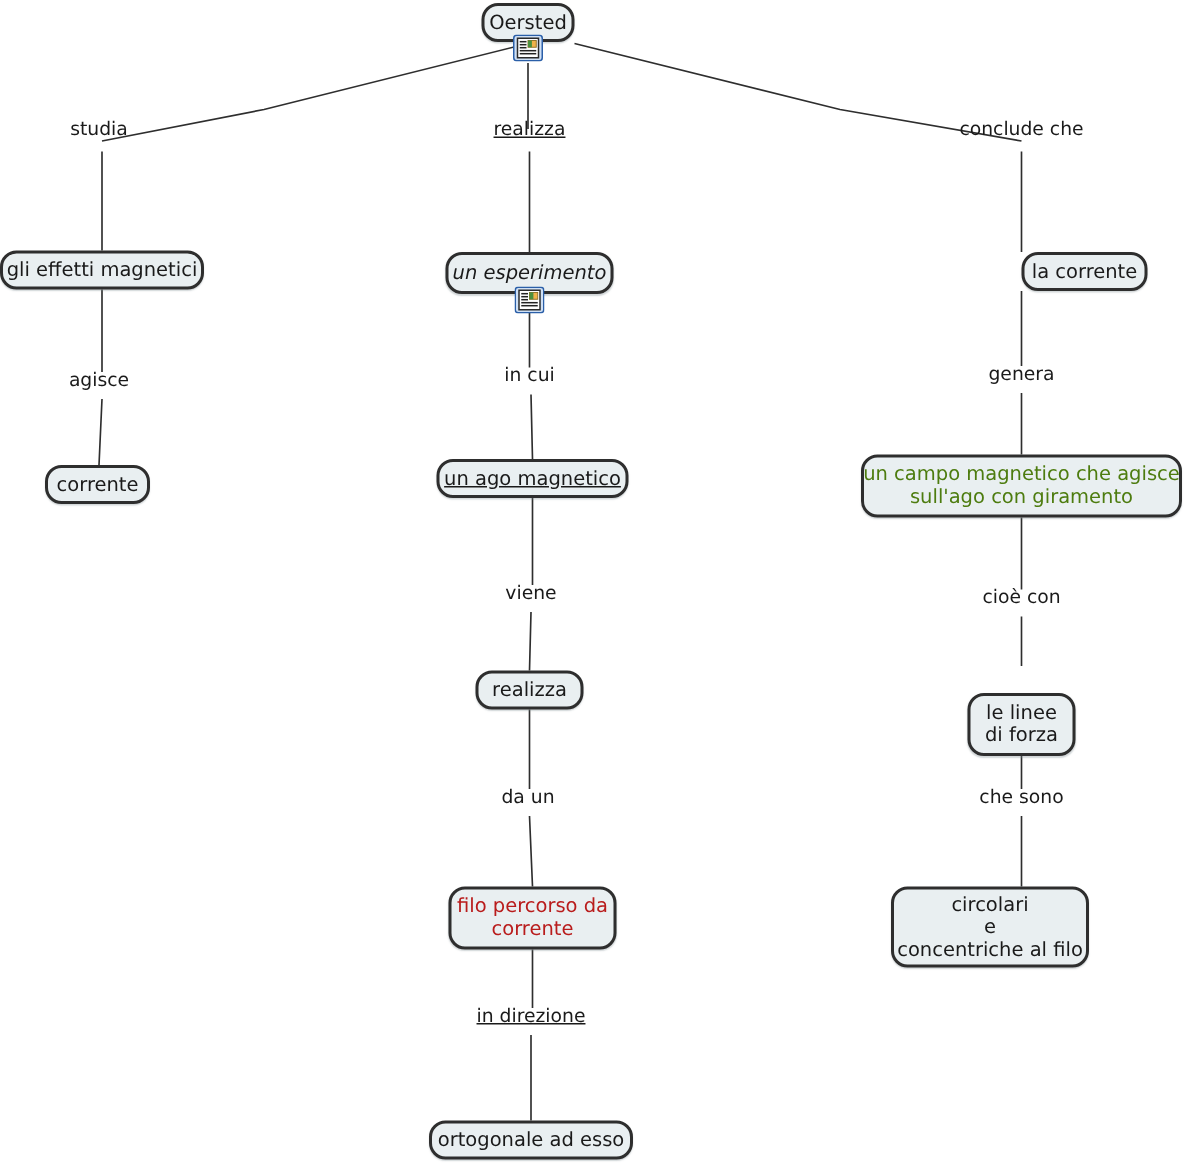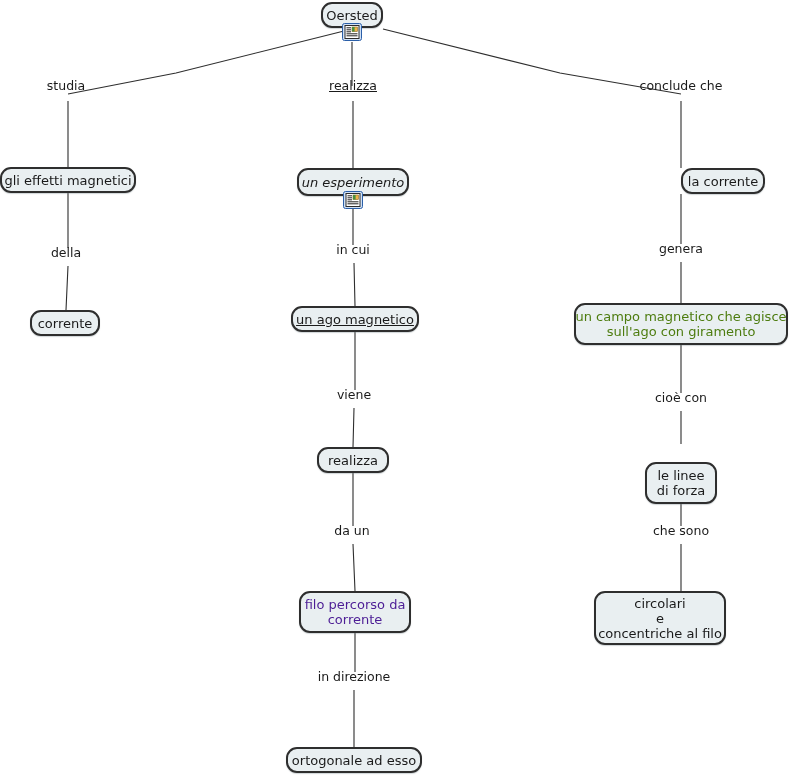--- a/index.html
+++ b/index.html
@@ -113,34 +113,34 @@
           <rect x="4.5" y="12.3" width="11" height="1" fill="#222"></rect>
         </svg></div>
       <div class="node" style="left: 639px; top: 168px; width: 84px; height: 26px; background: rgb(233, 239, 241); border-color: rgb(46, 46, 46); color: rgb(26, 26, 26); margin-left: 42px;"><span class="node-text">la corrente</span></div>
       <div class="node" style="left: 30px; top: 310px; width: 70px; height: 26px; background: rgb(233, 239, 241); border-color: rgb(46, 46, 46); color: rgb(26, 26, 26);"><span class="node-text">corrente</span></div>
       <div class="node" style="left: 291px; top: 306px; width: 128px; height: 26px; background: rgb(233, 239, 241); border-color: rgb(46, 46, 46); color: rgb(26, 26, 26); text-decoration: underline;"><span class="node-text">un ago magnetico</span></div>
       <div class="node" style="left: 574px; top: 303px; width: 214px; height: 42px; background: rgb(233, 239, 241); border-color: rgb(46, 46, 46); color: #4d7c0f;"><span class="node-text">un campo magnetico che agisce
 sull'ago con giramento</span></div>
       <div class="node" style="left: 317px; top: 447px; width: 72px; height: 26px; background: rgb(233, 239, 241); border-color: rgb(46, 46, 46); color: rgb(26, 26, 26);"><span class="node-text">realizza</span></div>
       <div class="node" style="left: 645px; top: 462px; width: 72px; height: 42px; background: rgb(233, 239, 241); border-color: rgb(46, 46, 46); color: rgb(26, 26, 26);"><span class="node-text">le linee
 di forza</span></div>
-      <div class="node" style="left: 299px; top: 591px; width: 112px; height: 42px; background: rgb(233, 239, 241); border-color: rgb(46, 46, 46); color: #4c1d95;"><span class="node-text">filo percorso da
+      <div class="node" style="left: 299px; top: 591px; width: 112px; height: 42px; background: rgb(233, 239, 241); border-color: rgb(46, 46, 46); color: #b91c1c;"><span class="node-text">filo percorso da
 corrente</span></div>
       <div class="node" style="left: 594px; top: 591px; width: 132px; height: 54px; background: rgb(233, 239, 241); border-color: rgb(46, 46, 46); color: rgb(26, 26, 26);"><span class="node-text">circolari
 e
 concentriche al filo</span></div>
       <div class="node" style="left: 286px; top: 747px; width: 136px; height: 26px; background: rgb(233, 239, 241); border-color: rgb(46, 46, 46); color: rgb(26, 26, 26);"><span class="node-text">ortogonale ad esso</span></div>
     </div>
   <div id="label-layer">
       <div class="edge-label" style="left: 66px; top: 79px;">studia</div>
       <div class="edge-label" style="left: 353px; top: 79px; text-decoration: underline;">realizza</div>
       <div class="edge-label" style="left: 681px; top: 79px;">conclude che</div>
-      <div class="edge-label" style="left: 66px; top: 246px;">della</div>
+      <div class="edge-label" style="left: 66px; top: 246px;">agisce</div>
       <div class="edge-label" style="left: 353px; top: 243px;">in cui</div>
       <div class="edge-label" style="left: 681px; top: 242px;">genera</div>
       <div class="edge-label" style="left: 354px; top: 388px;">viene</div>
       <div class="edge-label" style="left: 681px; top: 391px;">cioè con</div>
       <div class="edge-label" style="left: 352px; top: 524px;">da un</div>
       <div class="edge-label" style="left: 681px; top: 524px;">che sono</div>
-      <div class="edge-label" style="left: 354px; top: 670px;">in direzione</div>
+      <div class="edge-label" style="left: 354px; top: 670px; text-decoration: underline;">in direzione</div>
     </div>
 
 </div>
 
 </body></html>

